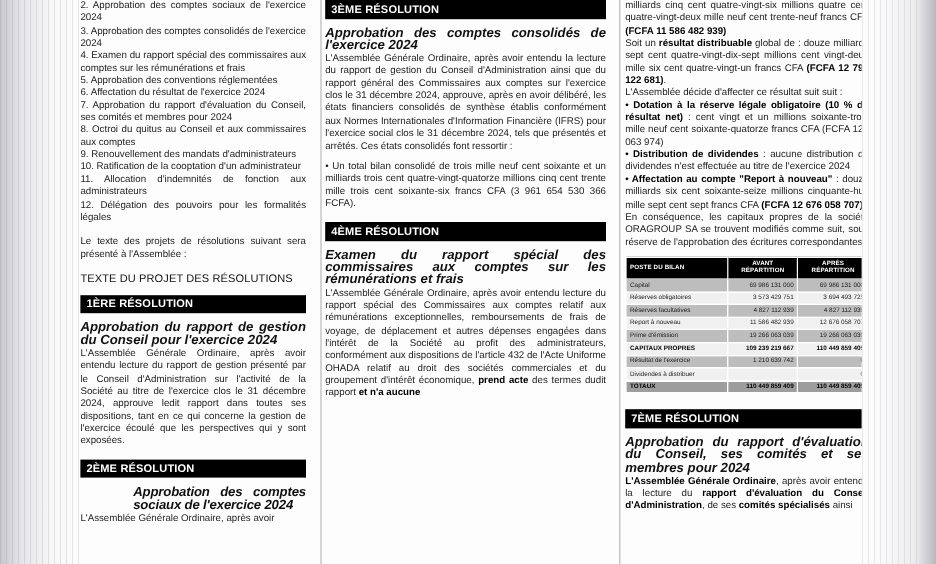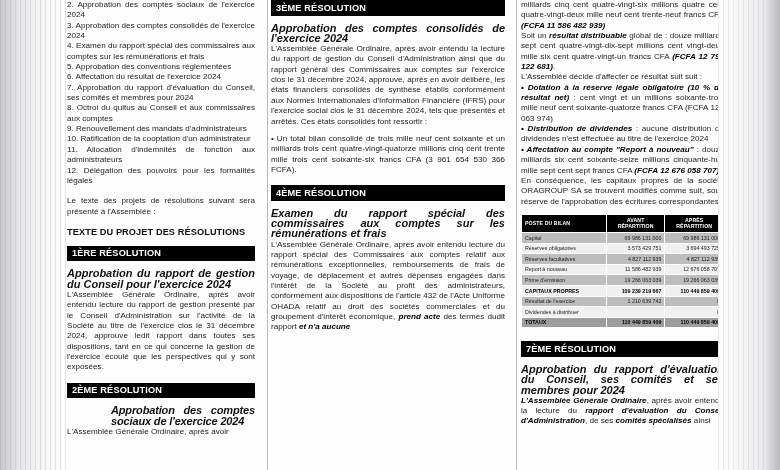--- a/index.html
+++ b/index.html
@@ -84,21 +84,21 @@
     line-height: 10.35px;
     text-align: justify;
     color: #1d1d1d;
   }
   .spacer-sm { height: 7px; }
   .spacer-md { height: 10px; }
   .spacer-lg { height: 13px; }
 
   .section-title {
     font-size: 9.2px;
-    font-weight: bold;
+    font-weight: normal;
     letter-spacing: 0.1px;
     margin: 0 0 2px 0;
     color: #111;
   }
   .res-banner {
     background: #000000;
     color: #ffffff;
     font-weight: bold;
     font-size: 9.2px;
     letter-spacing: 0.15px;
@@ -109,21 +109,21 @@
   .res-subtitle {
     font-style: italic;
     font-weight: bold;
     font-size: 11px;
     line-height: 10.3px;
     text-align: justify;
     margin: 0 0 1px 0;
     color: #111;
   }
   .res-subtitle.narrow { letter-spacing: -0.15px; margin-left: 44px; }
-  b, strong { font-weight: bold; color: #000; font-style: italic; }
+  b, strong { font-weight: bold; color: #000; }
 
   
   .bal-table {
     width: 100%;
     border-collapse: collapse;
     font-size: 5.3px;
     line-height: 6.4px;
     table-layout: fixed;
   }
   .bal-table th {

